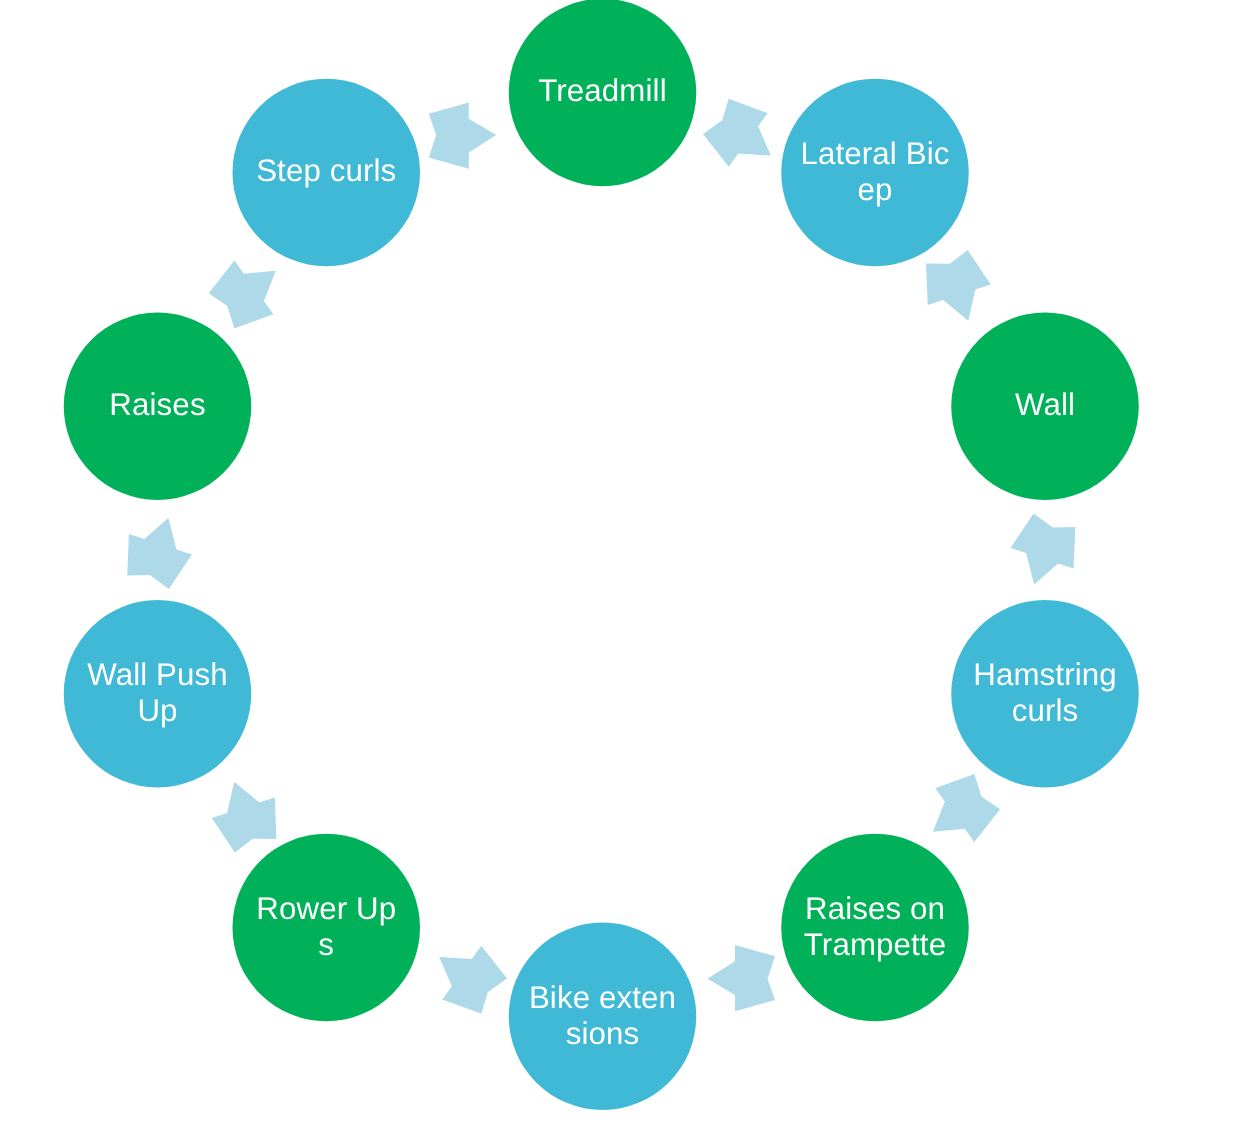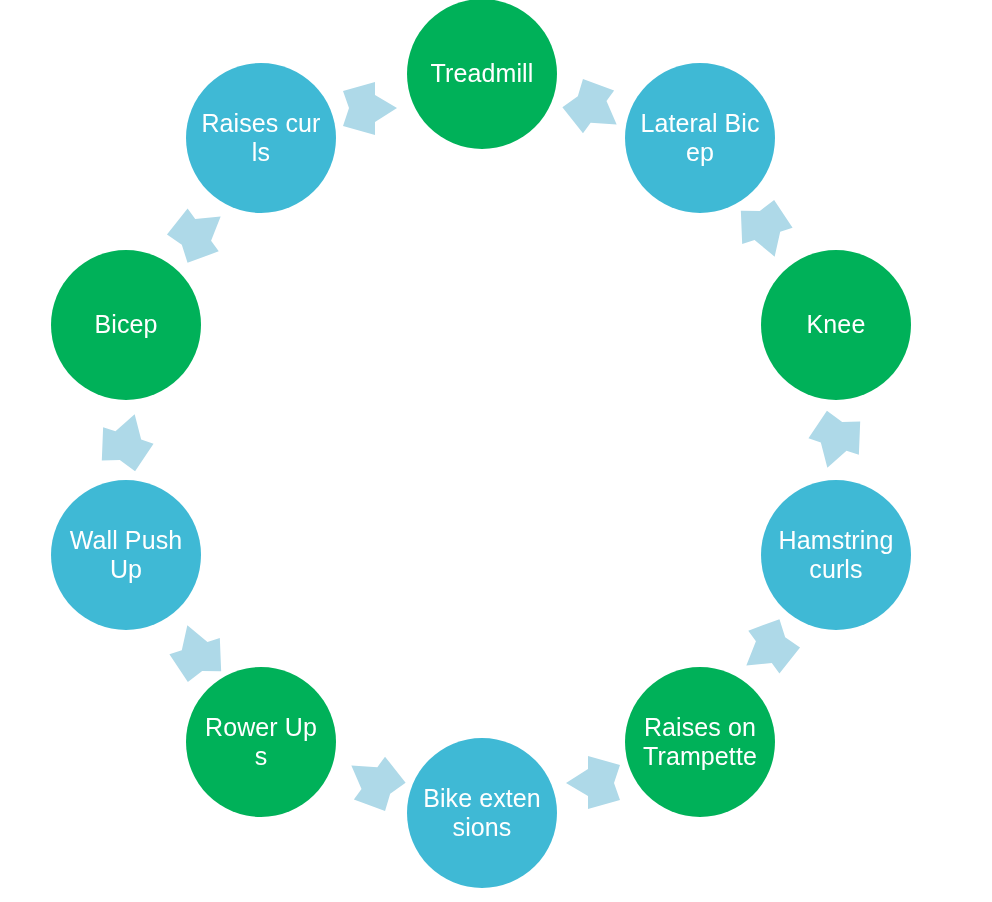--- a/index.html
+++ b/index.html
@@ -86,21 +86,21 @@
         </g>
         <g>
           <circle cx="700" cy="138" r="75" fill="#3fb9d5" class="node-circle"></circle>
           <foreignObject x="639" y="63" width="122" height="150" class="node-label-fo"><div xmlns="http://www.w3.org/1999/xhtml" class="node-label-box">
               <span class="node-label-text">Lateral Bicep</span>
             </div></foreignObject>
         </g>
         <g>
           <circle cx="836" cy="325" r="75" fill="#00b159" class="node-circle"></circle>
           <foreignObject x="775" y="250" width="122" height="150" class="node-label-fo"><div xmlns="http://www.w3.org/1999/xhtml" class="node-label-box">
-              <span class="node-label-text">Knee</span>
+              <span class="node-label-text">Wall</span>
             </div></foreignObject>
         </g>
         <g>
           <circle cx="836" cy="555" r="75" fill="#3fb9d5" class="node-circle"></circle>
           <foreignObject x="775" y="480" width="122" height="150" class="node-label-fo"><div xmlns="http://www.w3.org/1999/xhtml" class="node-label-box">
               <span class="node-label-text">Hamstring curls</span>
             </div></foreignObject>
         </g>
         <g>
           <circle cx="700" cy="742" r="75" fill="#00b159" class="node-circle"></circle>
@@ -122,24 +122,24 @@
         </g>
         <g>
           <circle cx="126" cy="555" r="75" fill="#3fb9d5" class="node-circle"></circle>
           <foreignObject x="65" y="480" width="122" height="150" class="node-label-fo"><div xmlns="http://www.w3.org/1999/xhtml" class="node-label-box">
               <span class="node-label-text">Wall Push Up</span>
             </div></foreignObject>
         </g>
         <g>
           <circle cx="126" cy="325" r="75" fill="#00b159" class="node-circle"></circle>
           <foreignObject x="65" y="250" width="122" height="150" class="node-label-fo"><div xmlns="http://www.w3.org/1999/xhtml" class="node-label-box">
-              <span class="node-label-text">Bicep</span>
+              <span class="node-label-text">Raises</span>
             </div></foreignObject>
         </g>
         <g>
           <circle cx="261" cy="138" r="75" fill="#3fb9d5" class="node-circle"></circle>
           <foreignObject x="200" y="63" width="122" height="150" class="node-label-fo"><div xmlns="http://www.w3.org/1999/xhtml" class="node-label-box">
-              <span class="node-label-text">Raises curls</span>
+              <span class="node-label-text">Step curls</span>
             </div></foreignObject>
         </g>
       </g>
   </svg>
 </div>
 
 </body></html>

